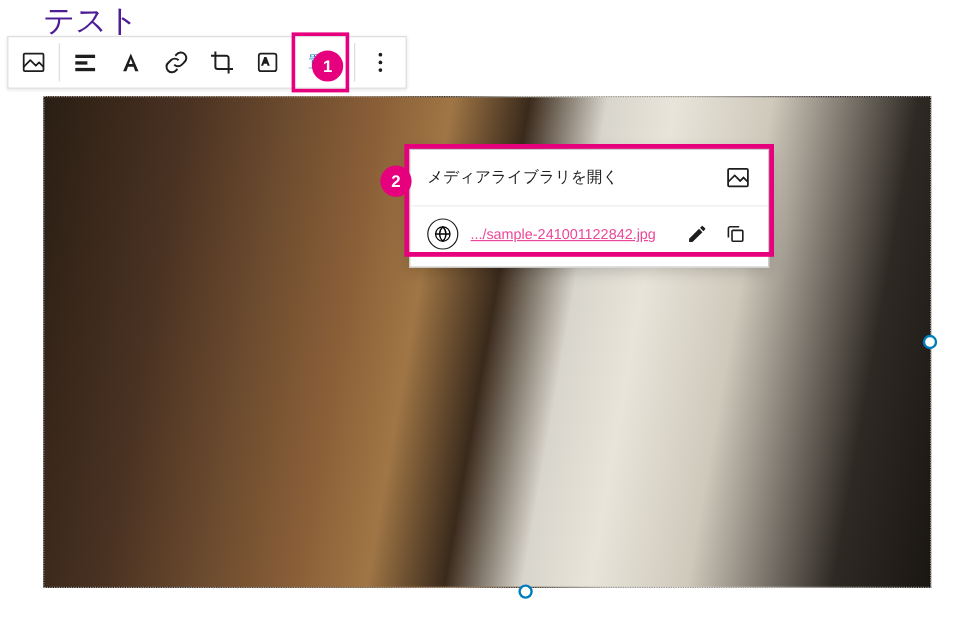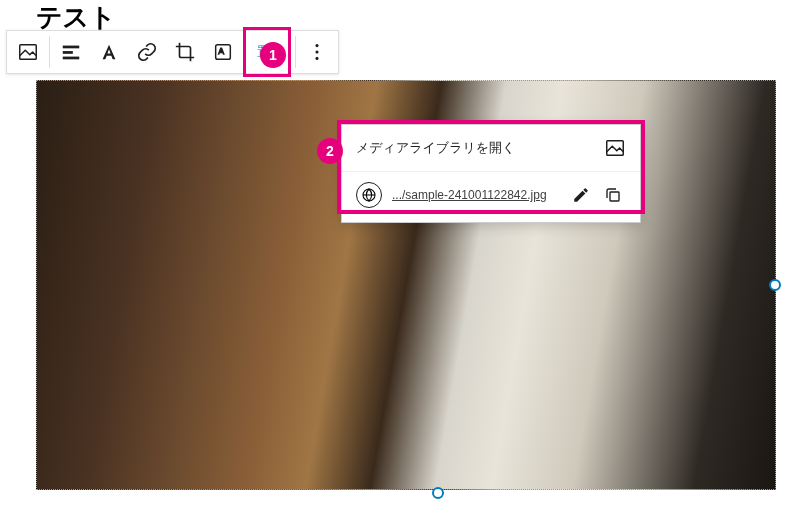--- a/index.html
+++ b/index.html
@@ -21,28 +21,28 @@
     .badge { position: absolute; width: 26px; height: 26px; border-radius: 50%; background: #e6007e; color: #fff; display: flex; align-items: center; justify-content: center; font-size: 14px; font-weight: 700; z-index: 30; }
     
     .dropdown { position: absolute; left: 305px; top: 94px; width: 300px; background: #fff; border: 1px solid #ccc; box-shadow: 0 3px 12px rgba(0,0,0,0.18); z-index: 20; }
     .dropdown-highlight { position: absolute; left: -5px; top: -5px; right: -5px; height: 94px; border: 4px solid #e6007e; pointer-events: none; z-index: 25; }
     .dropdown-item { display: flex; align-items: center; justify-content: space-between; padding: 12px 14px; font-size: 13px; color: #1e1e1e; cursor: pointer; border-bottom: 1px solid #eee; }
     .dropdown-item .icon { width: 22px; height: 22px; display: flex; align-items: center; justify-content: center; }
     .url-section { padding: 10px 14px 14px; }
     .url-label { font-size: 12px; color: #555; margin-bottom: 8px; }
     .url-row { display: flex; align-items: center; gap: 10px; }
     .url-icon { width: 26px; height: 26px; border: 1.5px solid #1e1e1e; border-radius: 50%; display: flex; align-items: center; justify-content: center; flex-shrink: 0; }
-    .url-link { font-size: 12px; color: #404040; text-decoration: underline; flex: 1; overflow: hidden; text-overflow: ellipsis; white-space: nowrap; }
+    .url-link { font-size: 12px; color: #ec4899; text-decoration: underline; flex: 1; overflow: hidden; text-overflow: ellipsis; white-space: nowrap; }
     .url-actions { display: flex; gap: 6px; }
     .url-action-btn { width: 26px; height: 26px; display: flex; align-items: center; justify-content: center; background: transparent; border: none; cursor: pointer; color: #1e1e1e; }
     
     .handle-right { position: absolute; right: -6px; top: 50%; transform: translateY(-50%); width: 12px; height: 12px; background: #fff; border: 2px solid #007cba; border-radius: 50%; z-index: 5; }
     .handle-bottom { position: absolute; left: 396px; top: 457px; width: 12px; height: 12px; background: #fff; border: 2px solid #007cba; border-radius: 50%; z-index: 5; }
     
-    .title-bit { position: absolute; left: 36px; top: 0; font-size: 26px; font-weight: 700; color: #000000; }
+    .title-bit { position: absolute; left: 36px; top: 0; font-size: 26px; font-weight: 400; color: #4c1d95; }
   </style>
 </head>
 <body>
 
 <div class="title-bit">テスト</div>
 
 <div class="canvas">
   <div class="image-block">
     <div class="handle-right"></div>
   </div>

